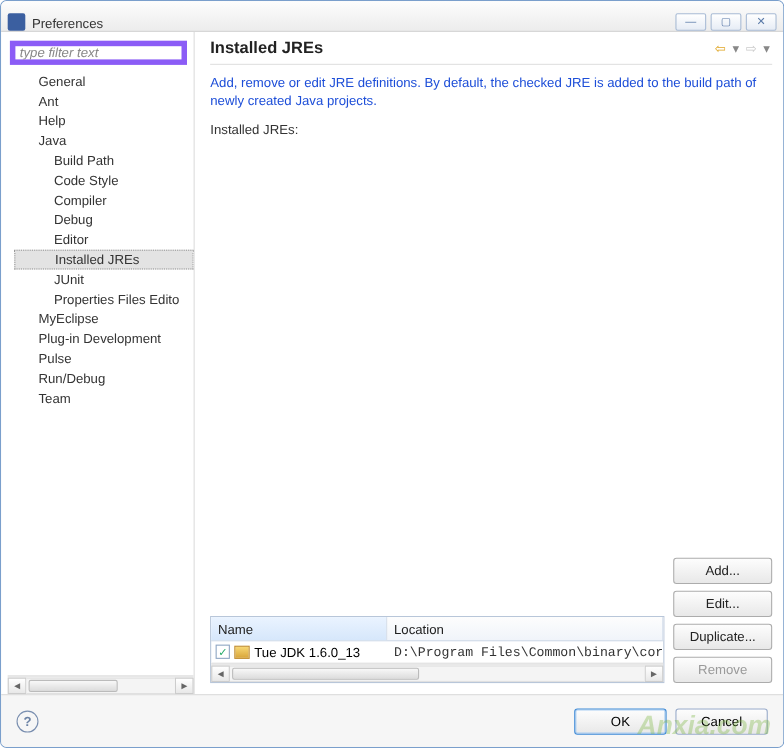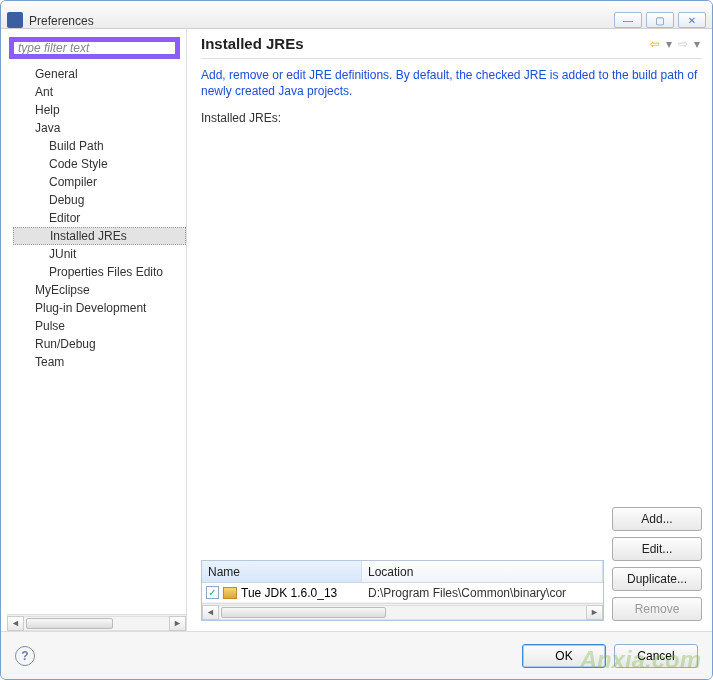--- a/index.html
+++ b/index.html
@@ -33,21 +33,21 @@
 .section-label { padding: 2px 0 4px 0; color: #333; }
 .content-row { flex:1; display:flex; gap:8px; min-height:0;align-items:flex-end; }
 .table-wrap { flex:1; border:1px solid #b8c6d9; background:#fff; display:flex; flex-direction:column; min-height:0; }
 .thead { display:flex; height:22px; background: linear-gradient(#fdfdfd,#f0f4fa); border-bottom:1px solid #cdd8e6; }
 .th { display:flex; align-items:center; padding:0 6px; border-right:1px solid #d6dfeb; color:#222; }
 .th.name { width:160px; background: linear-gradient(#eaf3ff,#d6e7fb); }
 .th.loc { flex:1; }
 .tbody { flex:1; overflow:hidden; }
 .trow { display:flex; height:20px; align-items:center; border-bottom:1px solid #f2f2f2; }
 .td.name { width:160px; display:flex; align-items:center; gap:4px; padding-left:4px; }
-.td.loc { flex:1; padding-left:6px; color:#333; white-space:nowrap; overflow:hidden; }
+.td.loc { flex:1; padding-left:6px; color:#333; white-space:nowrap; overflow:hidden;font-family:Liberation Mono, monospace; }
 .chk { width:13px; height:13px; border:1px solid #8fa7c4; background:#fff; display:flex; align-items:center; justify-content:center; color:#2a6; font-size:10px; }
 .jre-icon { width:14px; height:12px; background: linear-gradient(#f7d774,#d9a63a); border:1px solid #c08a2a; }
 .btns { width:90px; display:flex; flex-direction:column; gap:6px; }
 .btn { height:24px; border:1px solid #acacac; border-radius:3px; background:linear-gradient(#fdfdfd,#e8e8e8); color:#222; cursor:pointer; }
 .btn:disabled { color:#9a9a9a; }
 .footer { height:48px; border-top:1px solid #ddd; display:flex; align-items:center; padding:0 14px; background:#f6f6f6; }
 .help-icon { width:20px; height:20px; border:1.5px solid #7a8fb0; border-radius:50%; display:flex; align-items:center; justify-content:center; color:#6b82a5; font-weight:bold; margin-right:auto; cursor:pointer; }
 .fbtn { width:84px; height:24px; margin-left:8px; border:1px solid #9aaccb; border-radius:3px; background:linear-gradient(#fdfdfd,#e8e8e8); cursor:pointer; }
 .fbtn.primary { border:1px solid #3d89d6; box-shadow:0 0 0 1px #a9cdf2 inset; }
 .watermark { position:absolute; right:12px; bottom:6px; font-size:24px; color:rgba(120,180,60,.35); font-weight:600; font-style:italic; pointer-events:none; }

